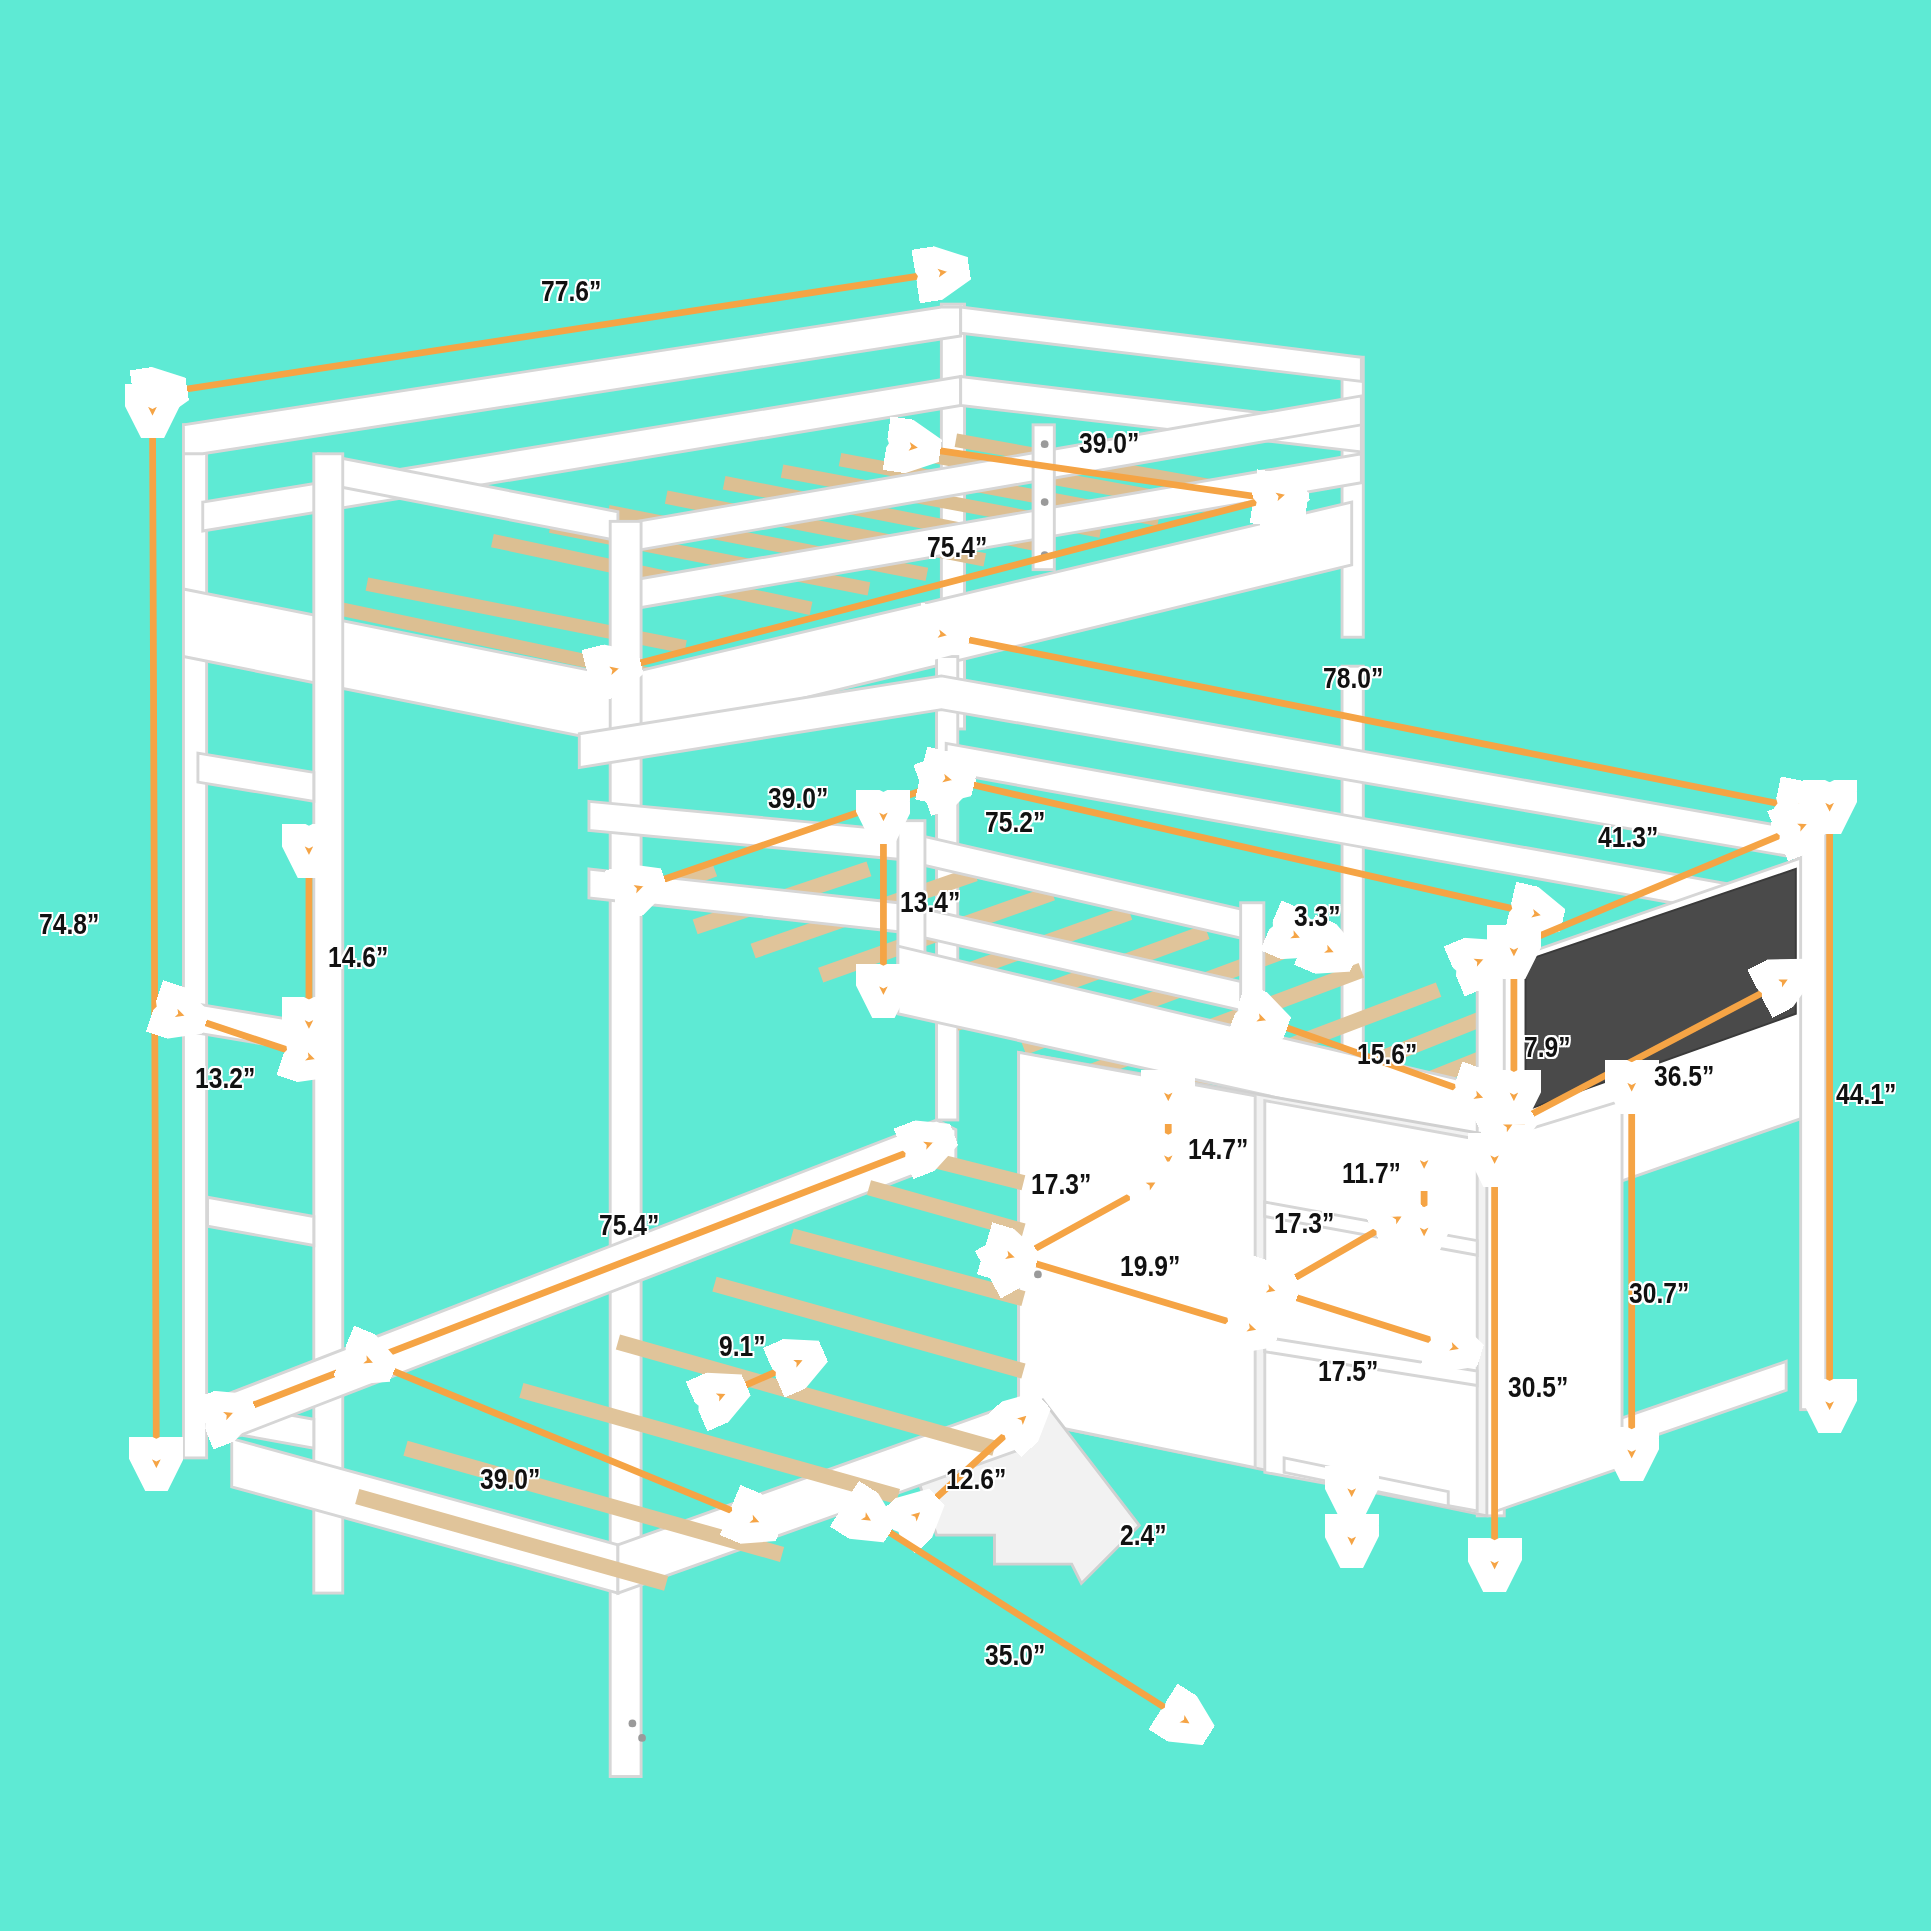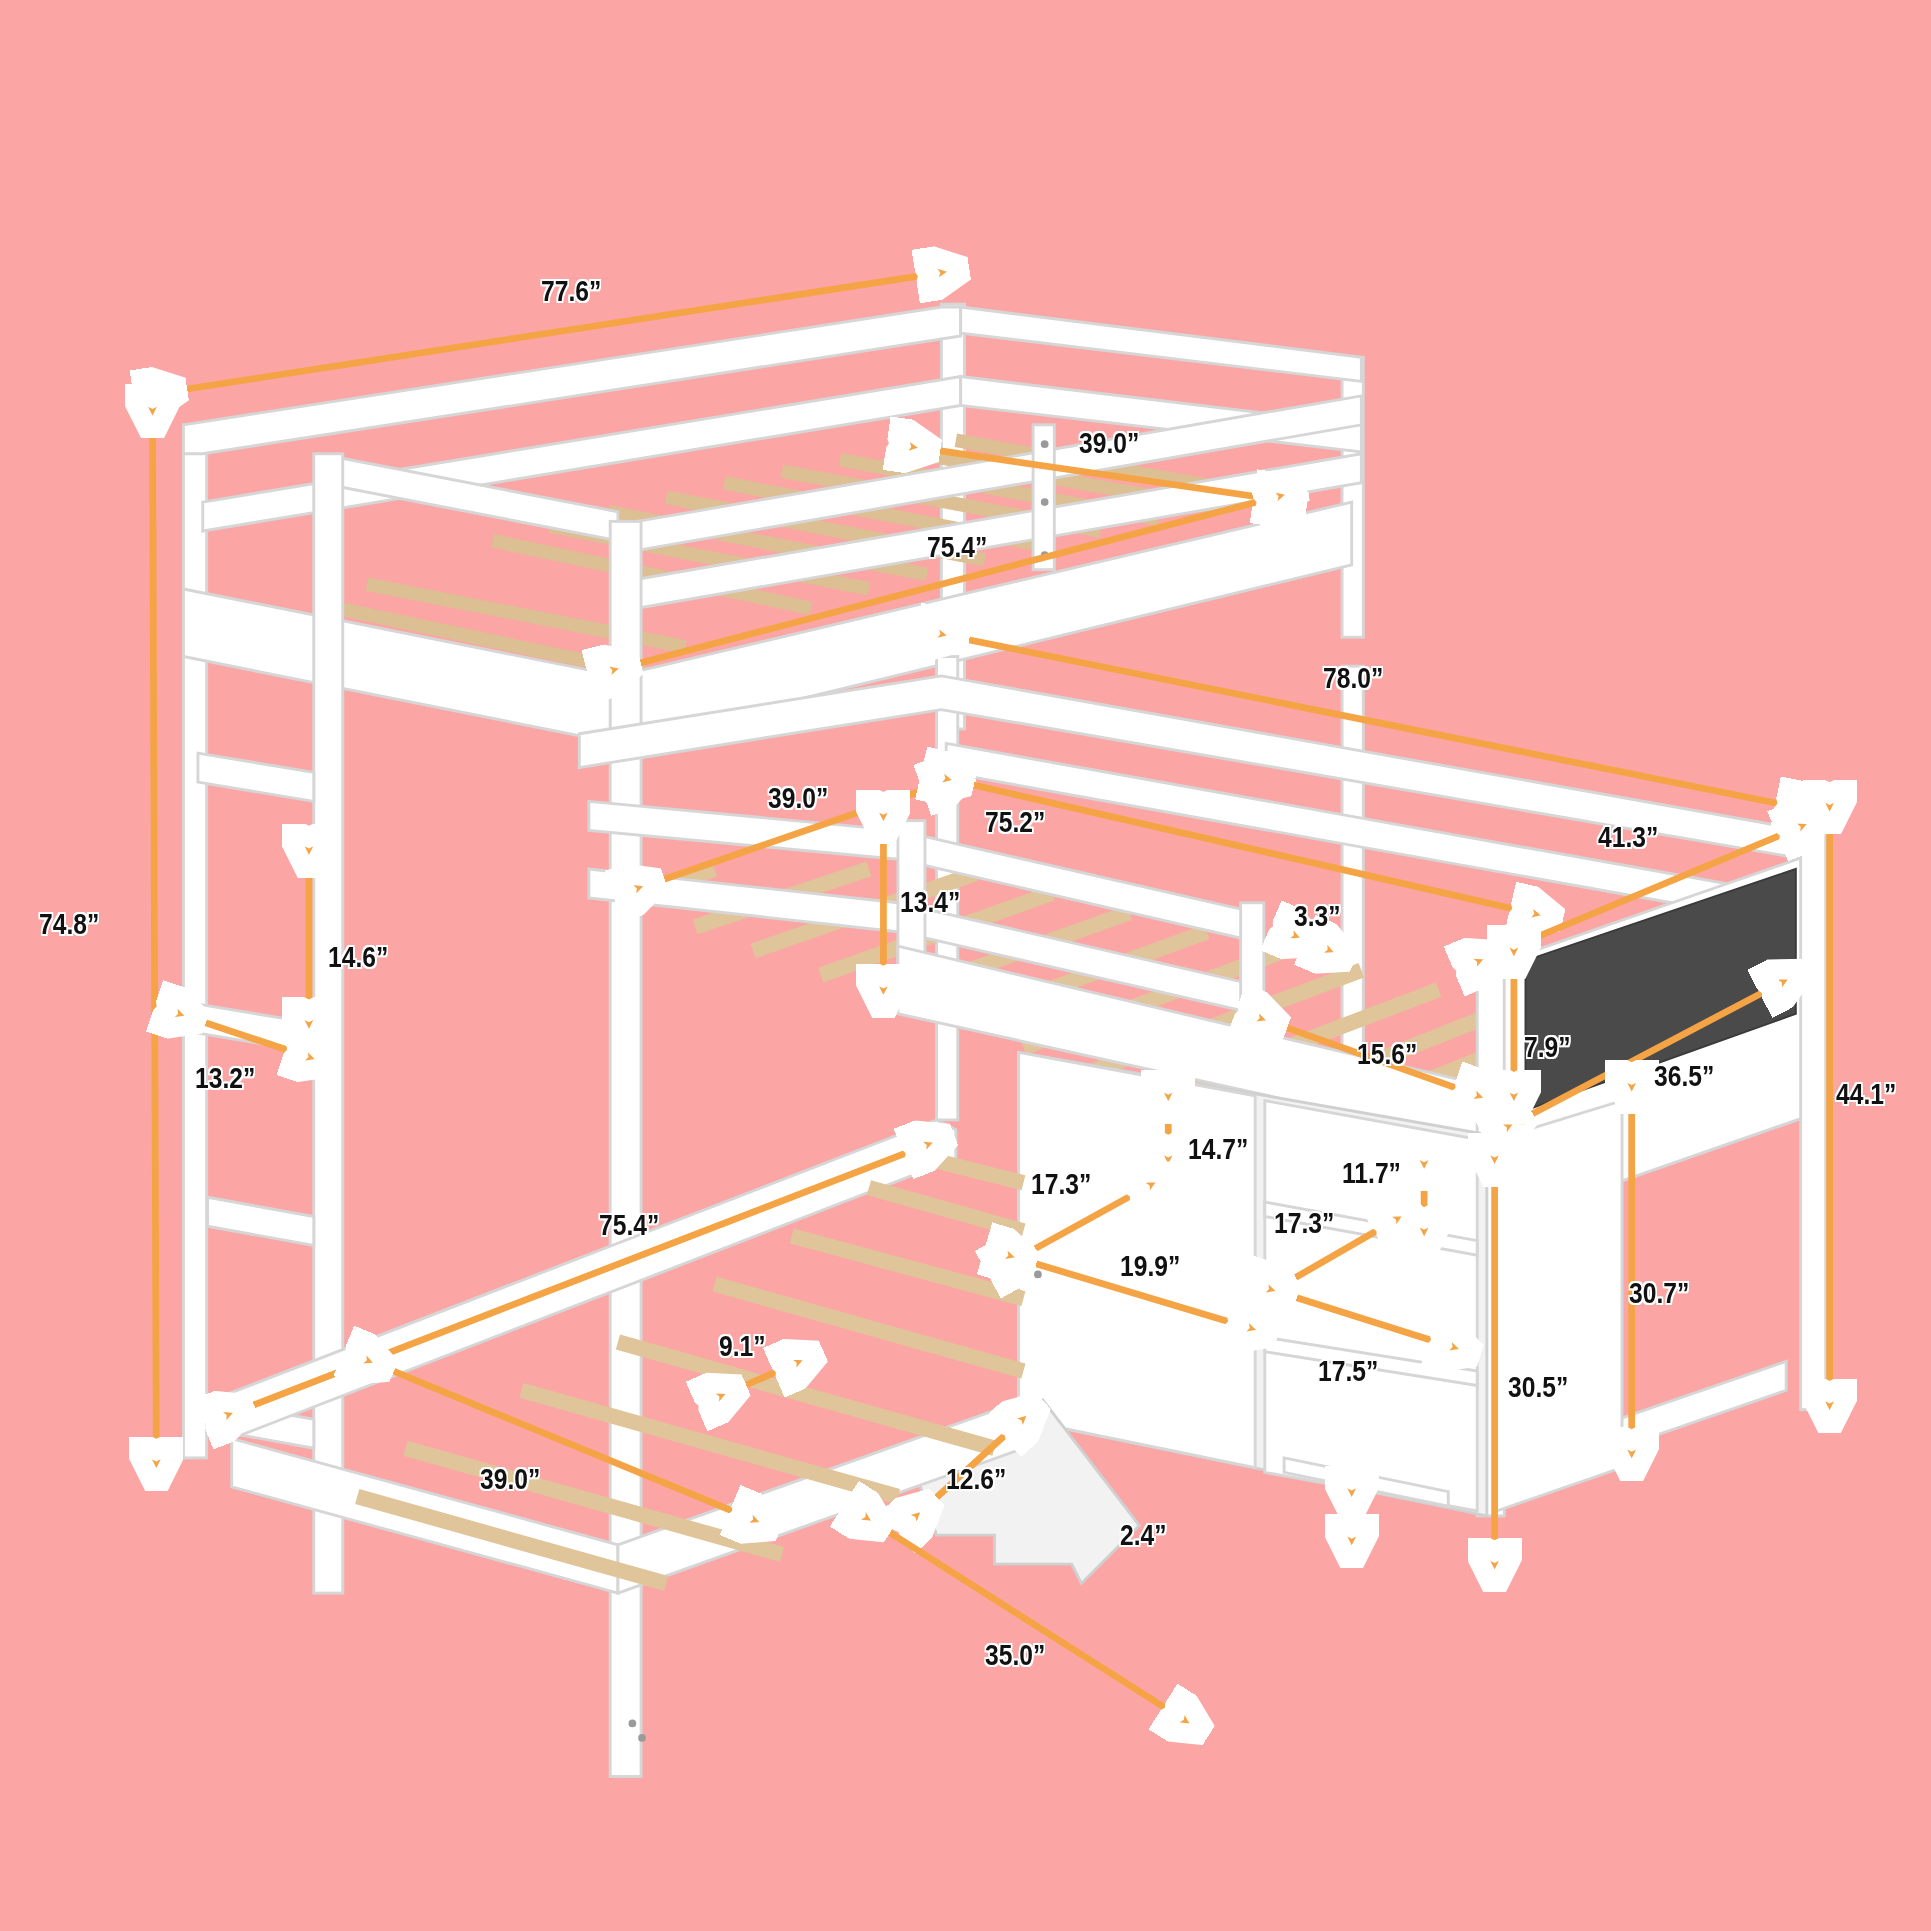--- a/index.html
+++ b/index.html
@@ -1,16 +1,16 @@
 <!DOCTYPE html>
 <html><head>
 <meta charset="utf-8">
 <style>
   html, body { margin: 0; padding: 0; background: #ffffff; }
-  #canvas { position: relative; width: 1931px; height: 1931px; background: #fca5a5; overflow: hidden; }
+  #canvas { position: relative; width: 1931px; height: 1931px; background: #5eead4; overflow: hidden; }
   svg { position: absolute; left: 0; top: 0; }
   .frame { fill: #ffffff; stroke: #d6d6d6; stroke-width: 3; }
   .frame-shade { fill: #f2f2f2; stroke: #d0d0d0; stroke-width: 3; }
   .slat { stroke: #e0c49a; stroke-width: 16; stroke-linecap: butt; }
   .slat-top { stroke: #dcbf92; stroke-width: 14; }
   .dim { stroke: #f5a445; stroke-width: 7; fill: none; stroke-linecap: round; }
   .arrowhead { fill: #f5a445; stroke: #ffffff; stroke-width: 3; }
   .board { fill: #4a4a4a; stroke: #3a3a3a; stroke-width: 2; }
   .label {
     position: absolute;

